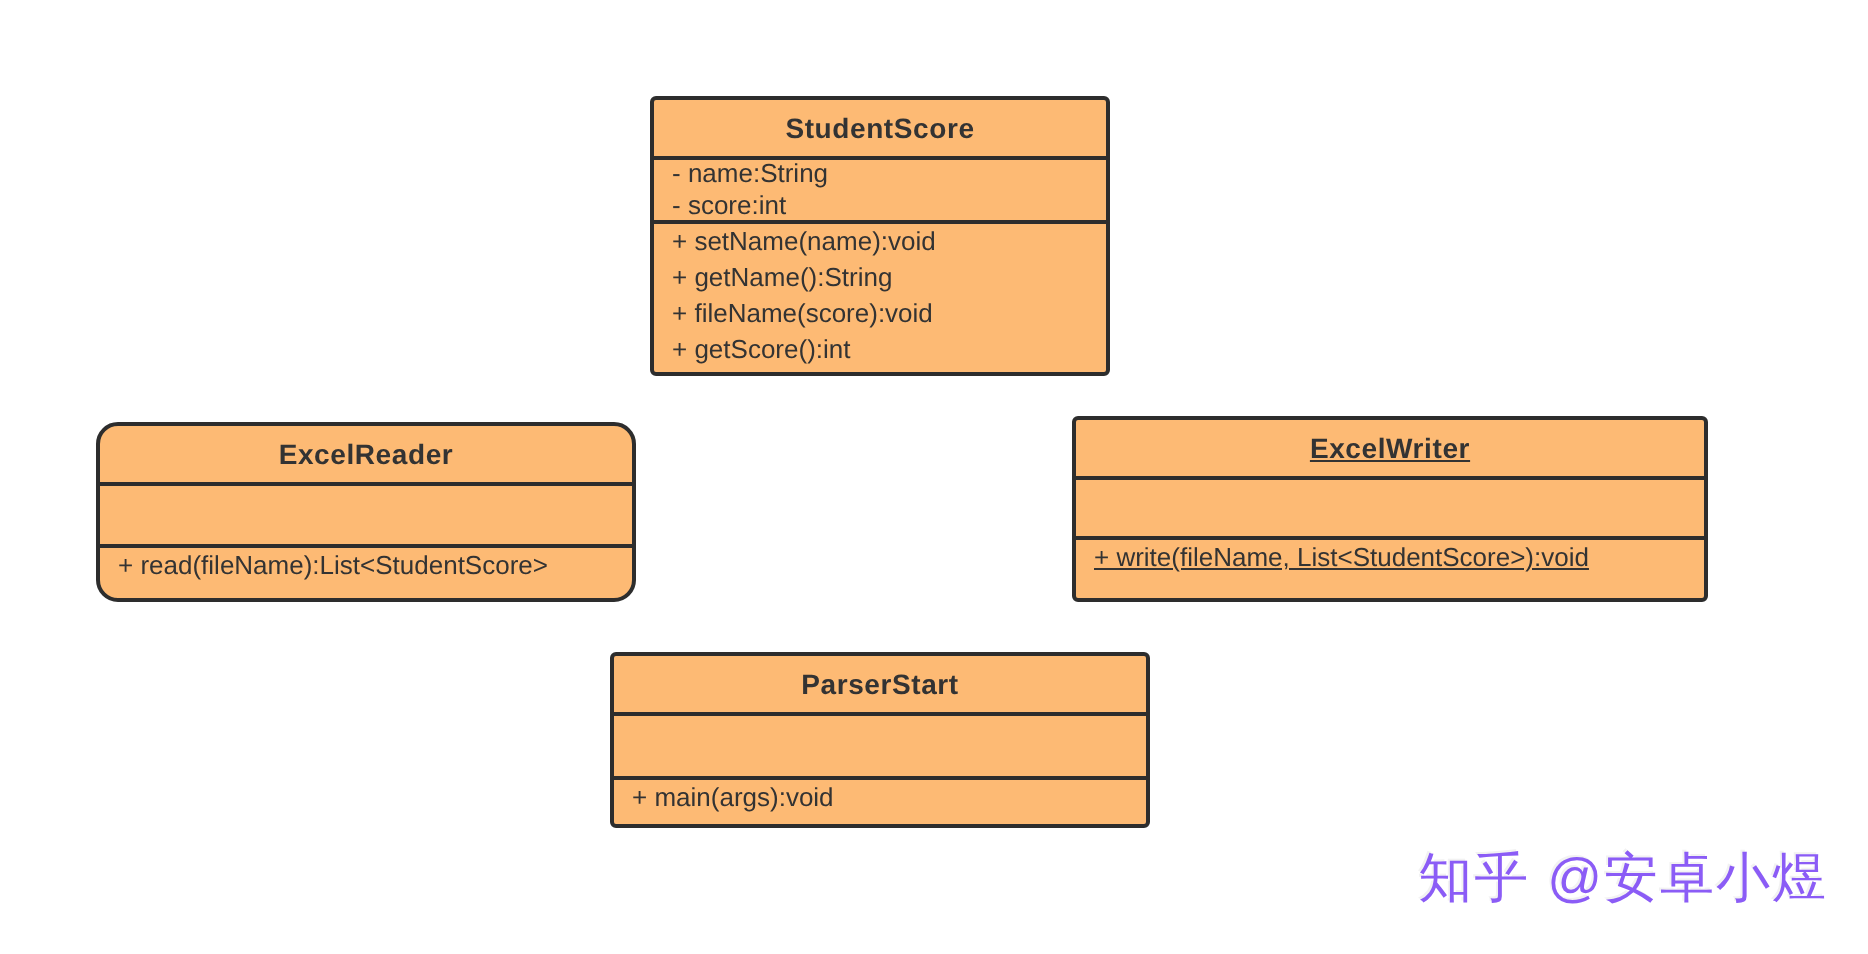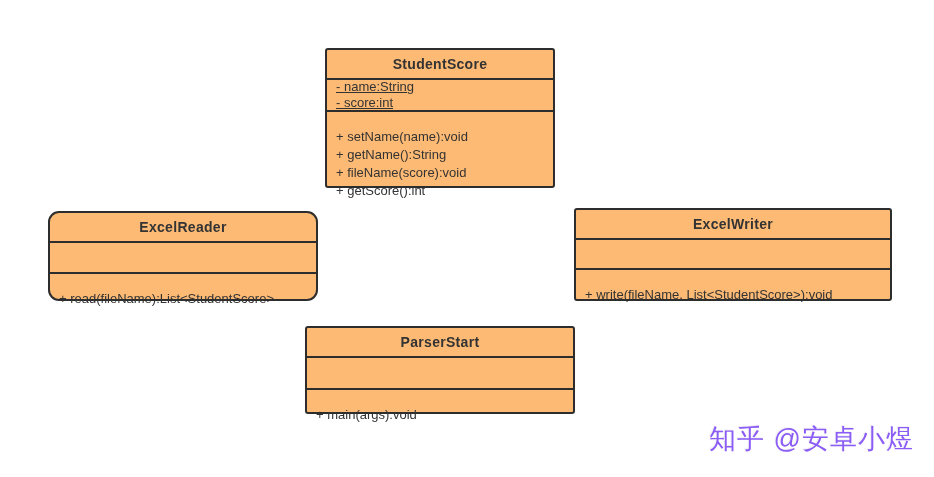--- a/index.html
+++ b/index.html
@@ -43,40 +43,40 @@
     justify-content: center;
     border-bottom: 2px solid #2d2d2d;
     padding: 0 9px;
   }
 
   .uml-methods {
     flex: 1 1 auto;
     display: flex;
     flex-direction: column;
     justify-content: flex-start;
-    padding: 16px 9px;
+    padding: 0 9px;
   }
 
   .uml-line {
     font-size: 13px;
     line-height: 16px;
     white-space: nowrap;
     color: #333333;
   }
 
   .uml-methods .uml-line { line-height: 18px; }
 
   
   #cls-studentscore { left: 325px; top: 48px;  width: 230px; height: 140px; }
-  #cls-studentscore .uml-attrs   { height: 32px; text-decoration: underline; }
+  #cls-studentscore .uml-attrs   { height: 32px; }
 
   #cls-excelreader  { left: 48px;  top: 211px; width: 270px; height: 90px; border-radius: 11px; }
   #cls-excelreader  .uml-attrs   { height: 31px; }
 
-  #cls-excelwriter  { left: 574px; top: 208px; width: 318px; height: 93px; }
+  #cls-excelwriter  { left: 536px; top: 208px; width: 318px; height: 93px; text-decoration: underline; }
   #cls-excelwriter  .uml-attrs   { height: 30px; }
 
   #cls-parserstart  { left: 305px; top: 326px; width: 270px; height: 88px; }
   #cls-parserstart  .uml-attrs   { height: 32px; }
 
   .watermark {
     position: absolute;
     right: 20px;
     bottom: 20px;
     font-size: 27px;

